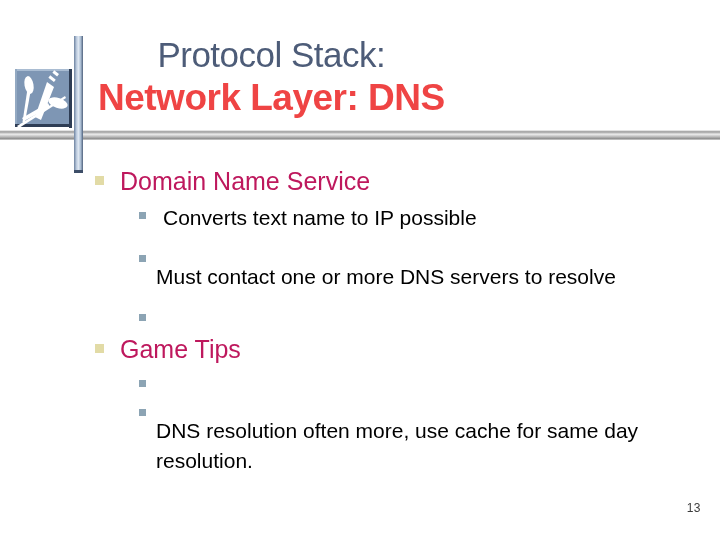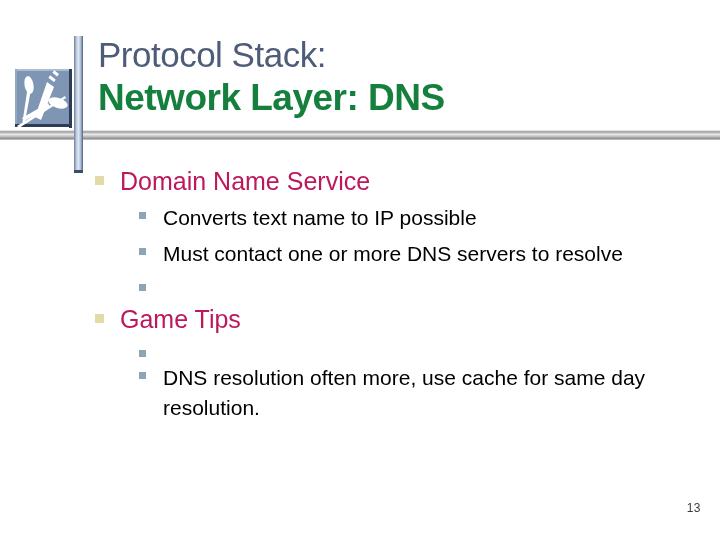--- a/index.html
+++ b/index.html
@@ -24,21 +24,21 @@
     z-index: 3;
   }
   .hbar {
     position: absolute; left: 0; top: 130px;
     width: 720px; height: 10px;
     background: linear-gradient(to bottom, #ffffff 0%, #9a9a9a 18%, #ececec 42%, #c6c6c6 62%, #8d8d8d 88%, #dcdcdc 100%);
     z-index: 2;
   }
 
   
-  .title-block { position: absolute; left: 98px; top: 34px; z-index: 4; }
+  .title-block { position: absolute; left: 98px; top: 34px; z-index: 4; text-align: center; }
   .title-line1 {
     font-size: 35px; font-weight: 400; line-height: 42px;
     letter-spacing: -0.5px;
   }
   .title-line2 {
     font-size: 37px; font-weight: 700; line-height: 44px;
     letter-spacing: -0.5px;
   }
 
   
@@ -56,21 +56,21 @@
   .l2-bullet {
     flex: 0 0 auto; width: 7px; height: 7px;
     margin: 9px 0 0 0;
   }
   .l2-text {
     margin-left: 17px;
     font-size: 21px; line-height: 30px; color: #000000;
     white-space: pre-line;
   }
   .gap-after-l1 { margin-top: 6px; }
-  .gap-l2 { margin-top: 6px; }
+  .gap-l2 { margin-top: 13px; flex-direction: column; }
   .gap-section { margin-top: 13px; }
 
   .page-number {
     position: absolute; top: 501px; right: 19px;
     font-size: 12px; color: #3c3c3c; letter-spacing: 0.5px;
   }
 </style>
 </head>
 <body>
 
@@ -96,21 +96,21 @@
 
       <polygon points="2,57 50,27 51,29 4,59" fill="#ffffff"></polygon>
     </svg>
   </div>
 
   <div class="vbar"></div>
   <div class="hbar"></div>
 
   <div class="title-block">
     <div class="title-line1" style="color: rgb(77, 92, 120);">Protocol Stack:</div>
-    <div class="title-line2" style="color: #15803d;">Network Layer: DNS</div>
+    <div class="title-line2" style="color: #ef4444;">Network Layer: DNS</div>
   </div>
 
   <div class="content">
 
     <div class="l1-row">
       <span class="l1-bullet bullet-l1" style="background: rgb(226, 219, 166);"></span>
       <span class="l1-text">Domain Name Service</span>
     </div>
     <div class="l2-row gap-after-l1">
       <span class="l2-bullet bullet-l2" style="background: rgb(140, 164, 180);"></span>

